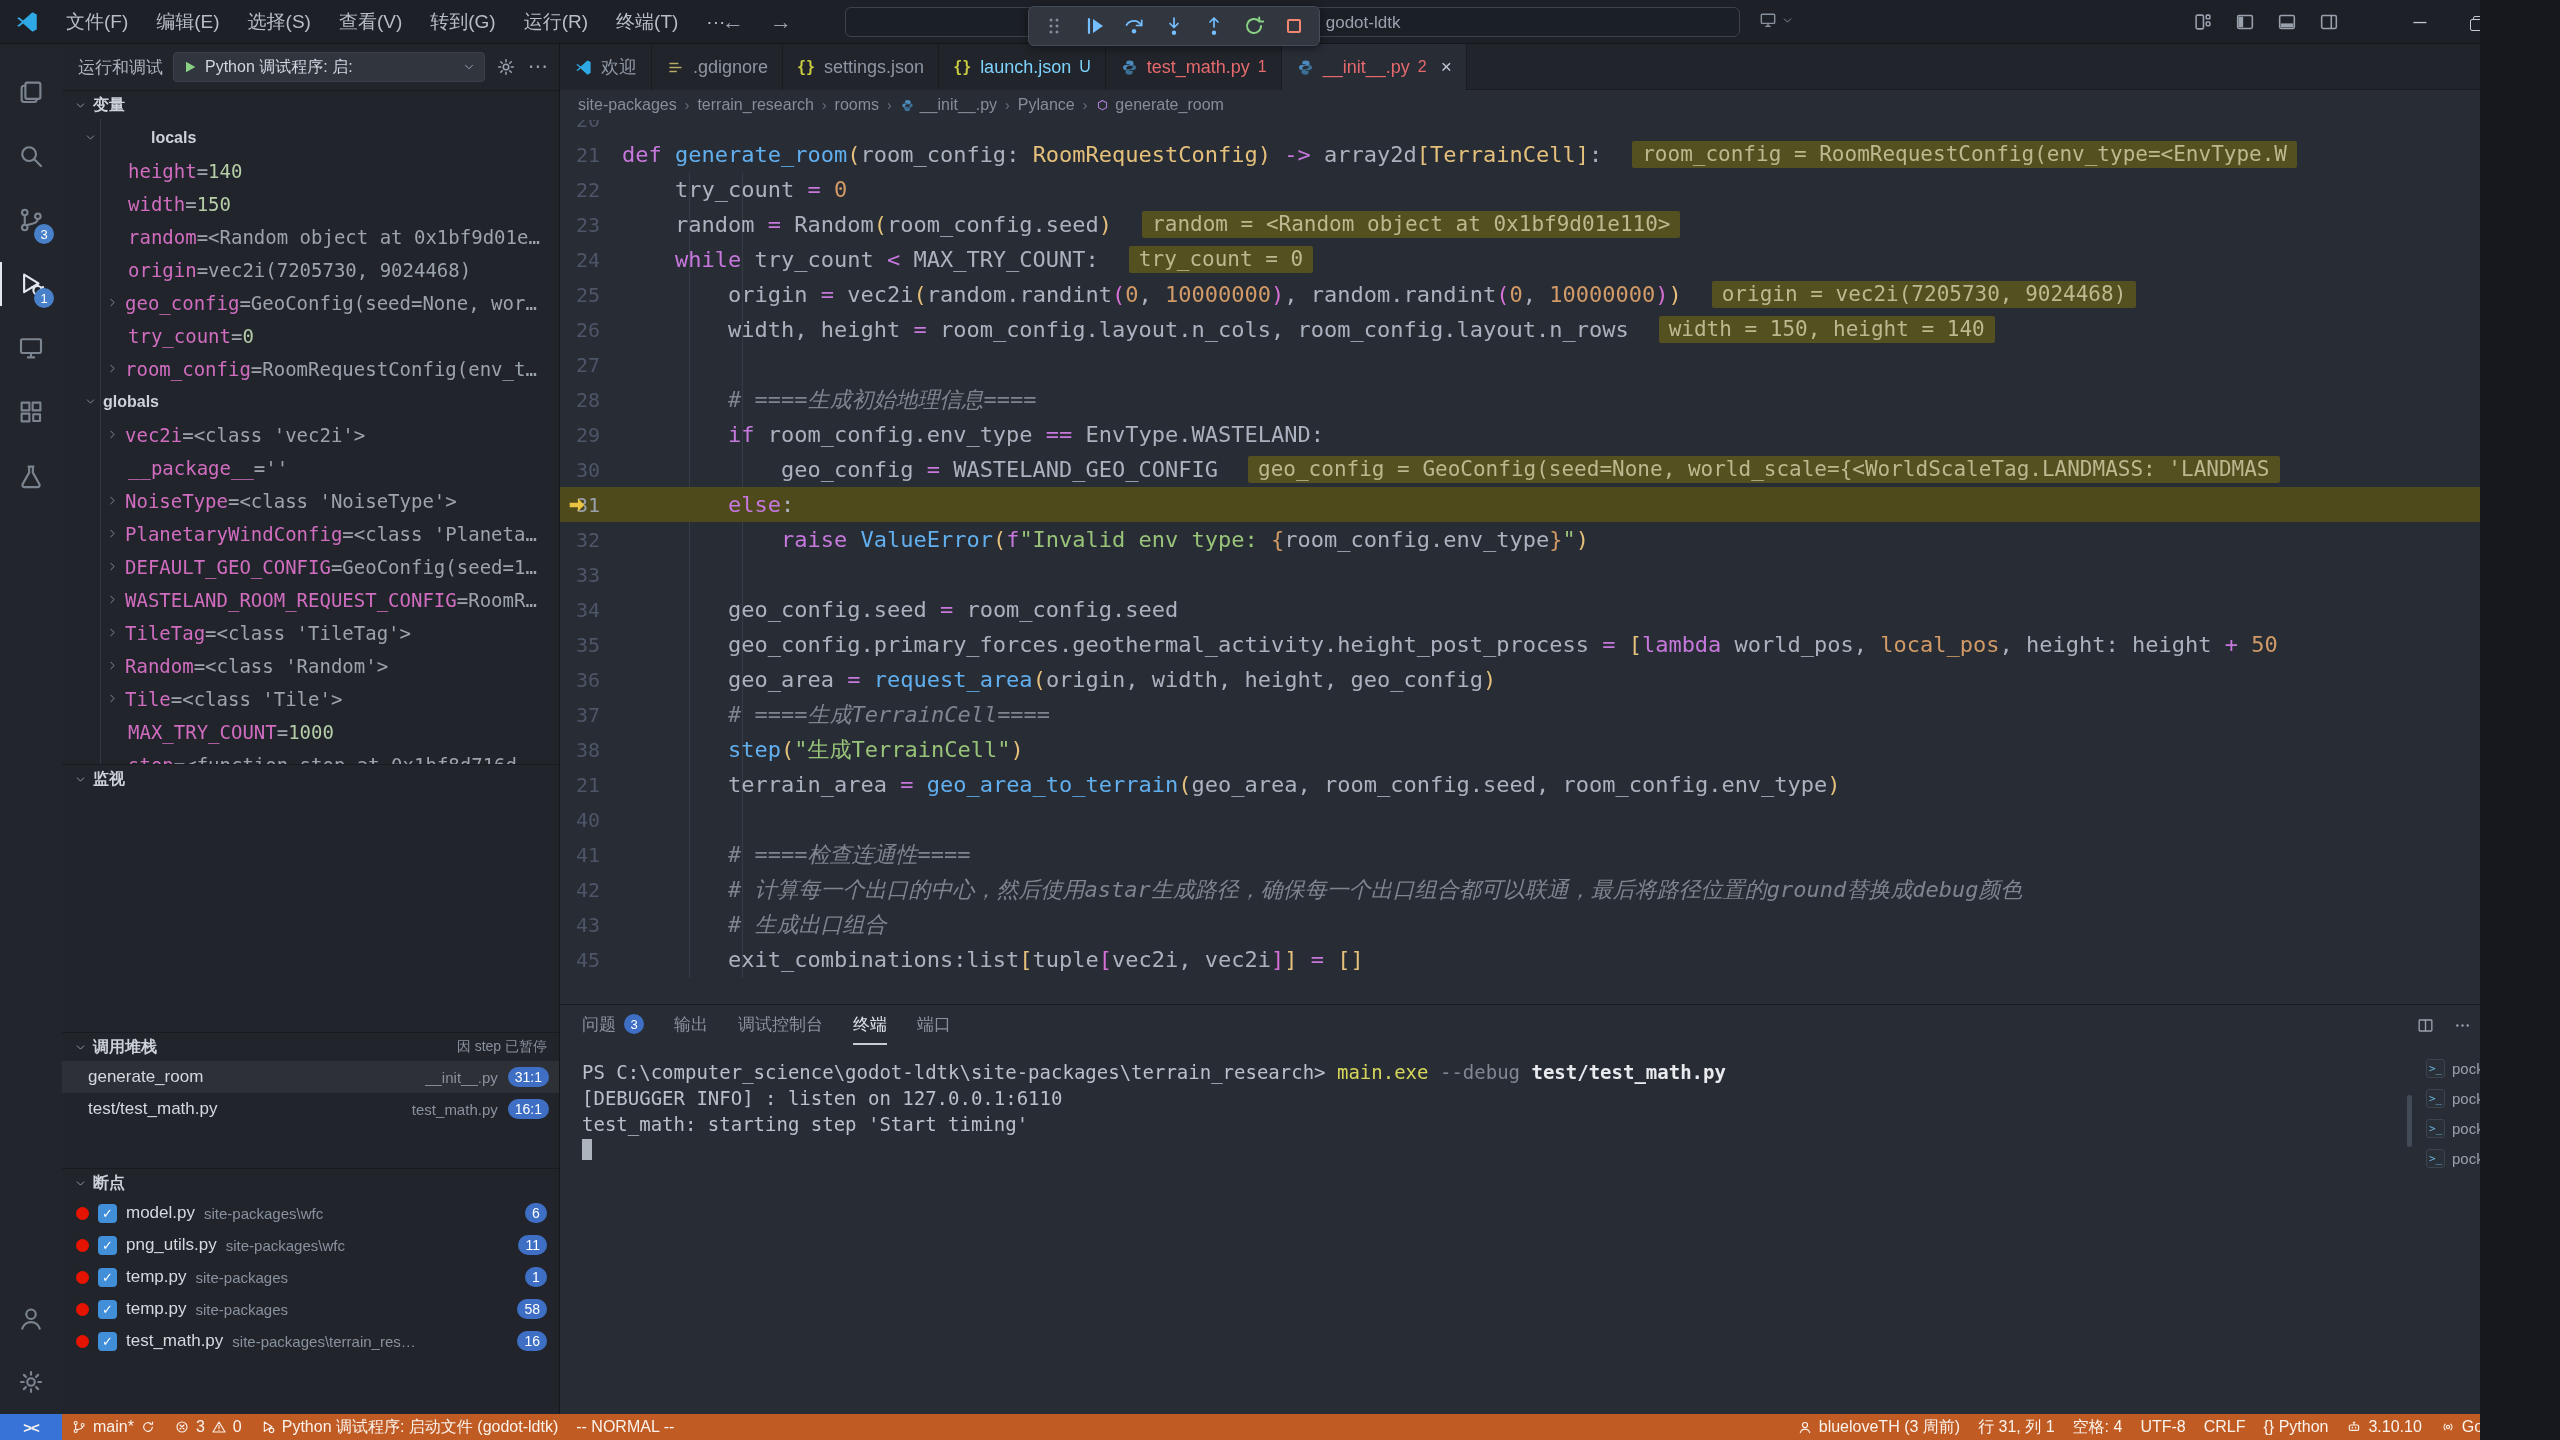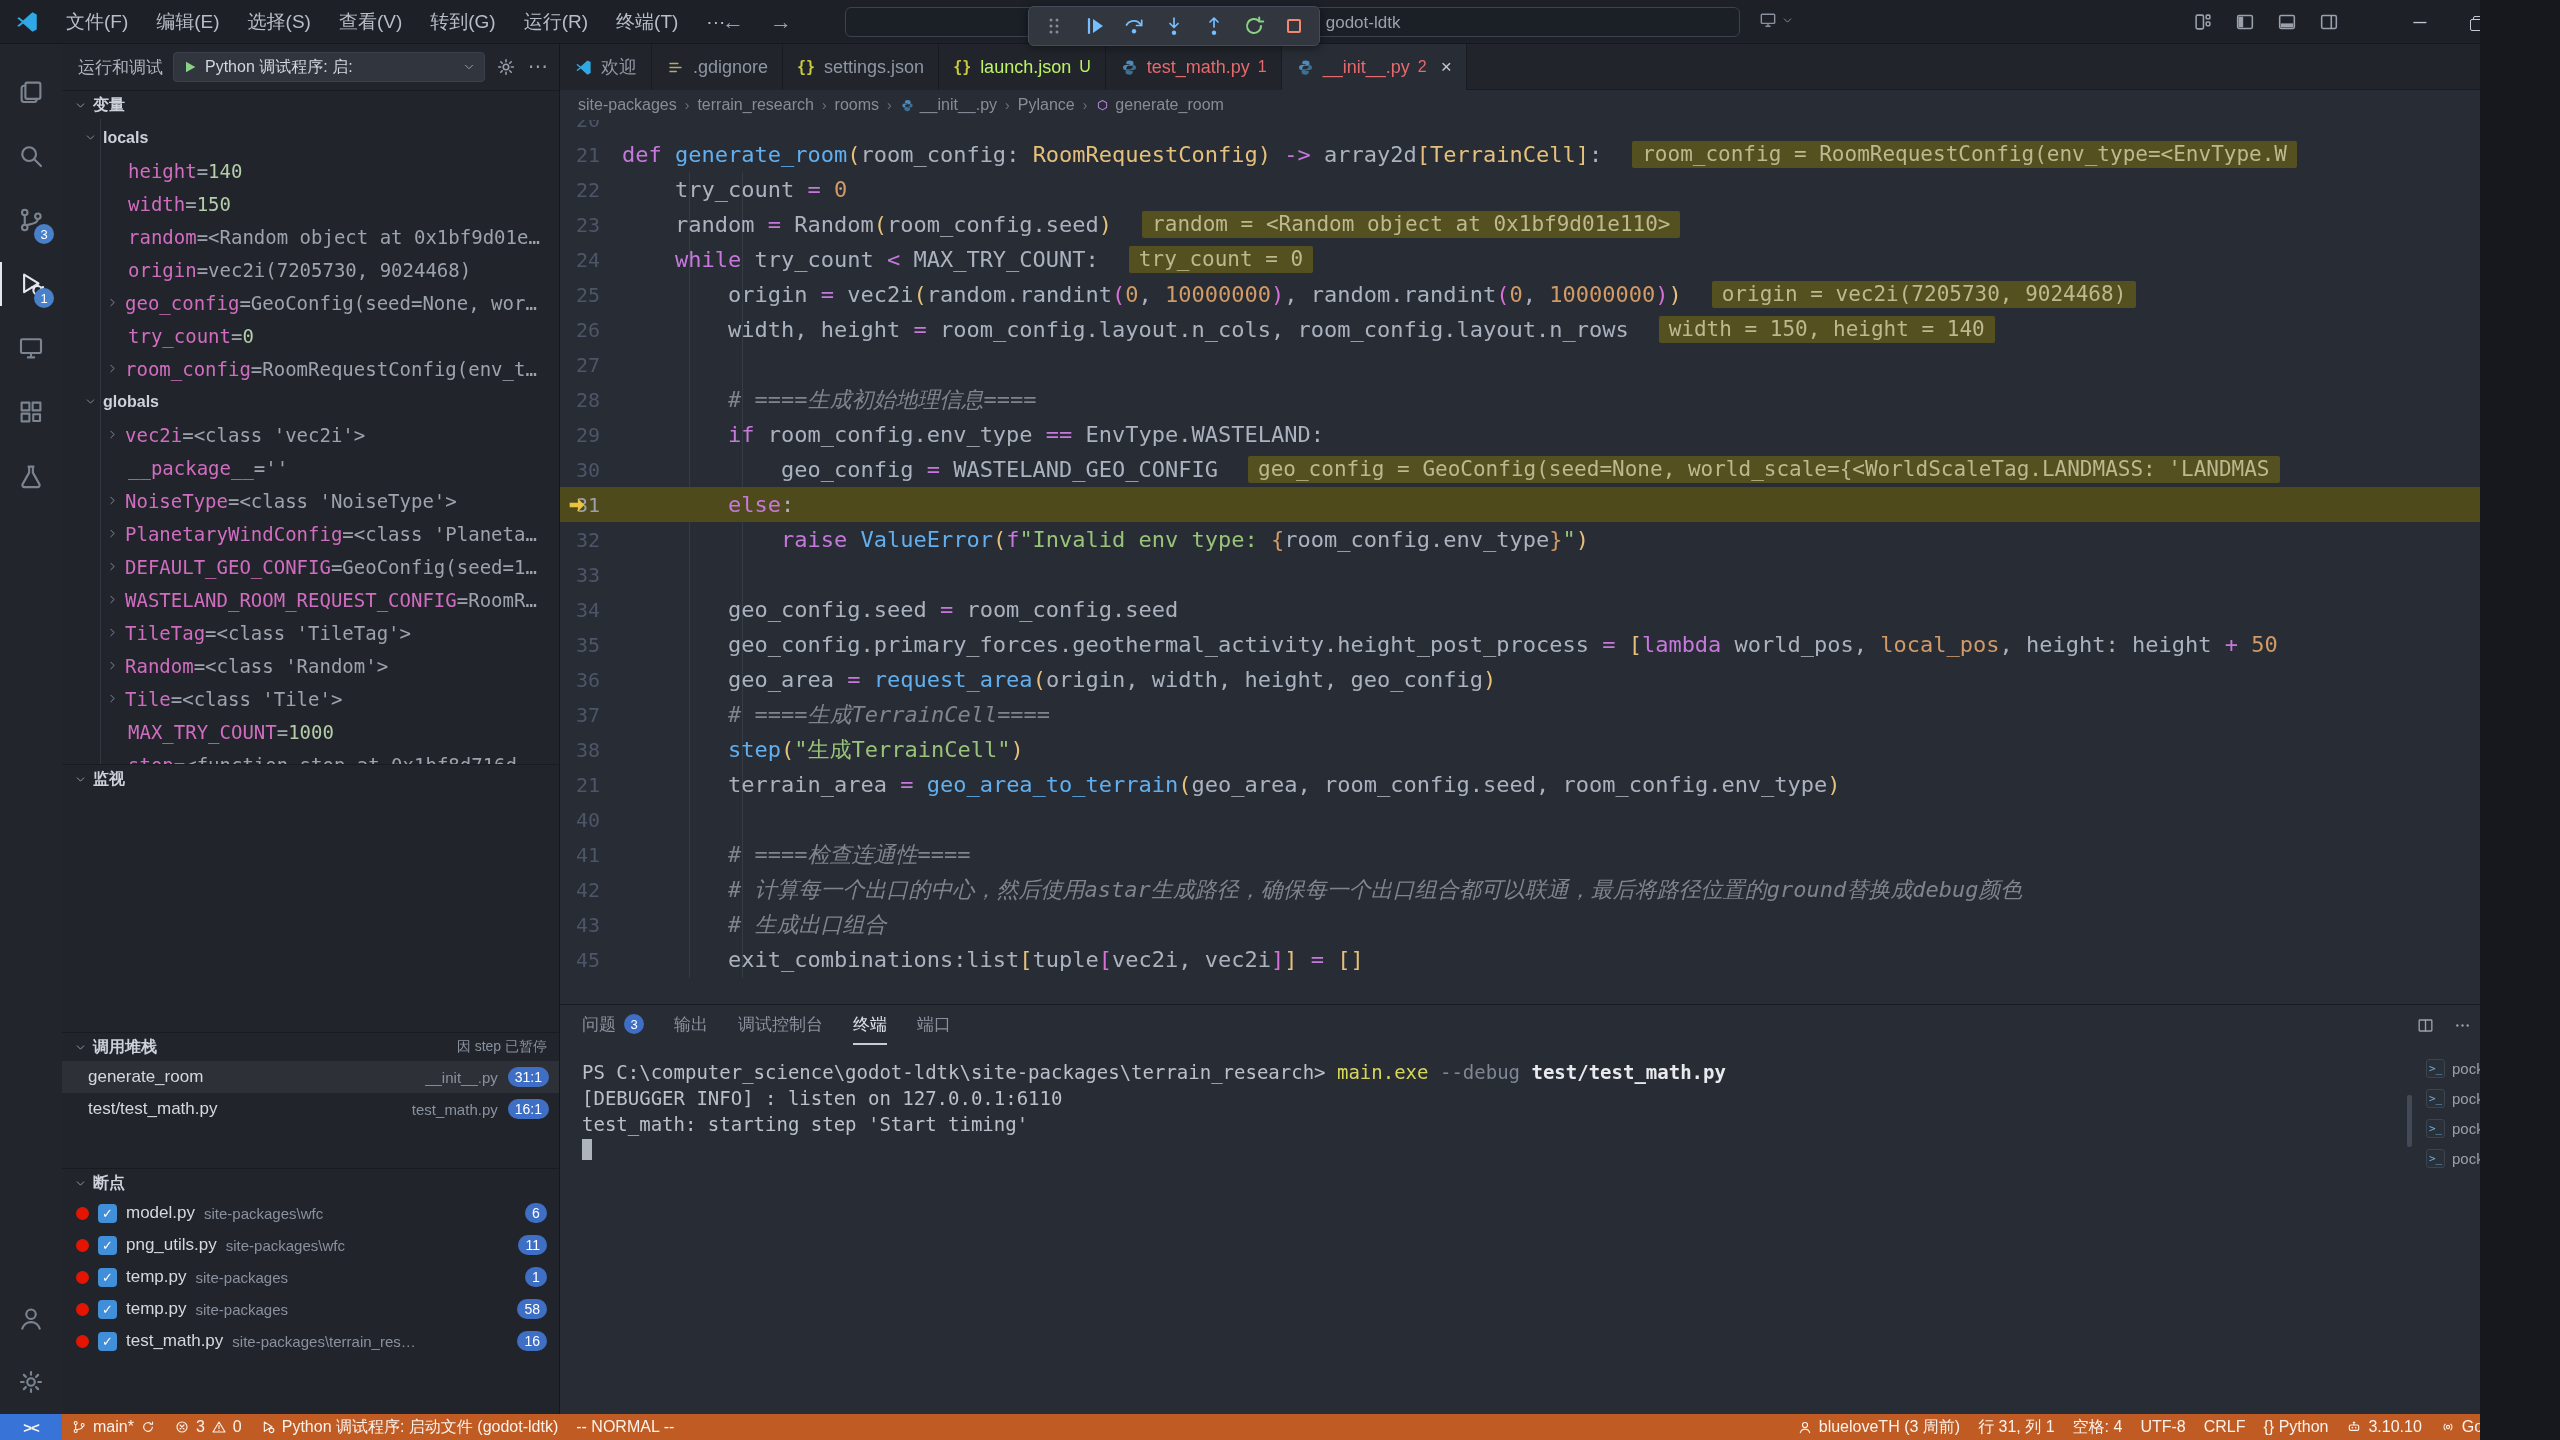--- a/index.html
+++ b/index.html
@@ -88,21 +88,21 @@
   
   #editor-col { flex:1; display:flex; flex-direction:column; min-width:0; }
   #tabbar { height:46px; background:#21252b; display:flex; border-bottom:1px solid #181b20; }
   .tab { height:46px; display:flex; align-items:center; gap:8px; padding:0 14px; border-right:1px solid #181b20; font-size:18px; color:#8f96a3; background:#21252b; white-space:nowrap; }
   .tab.active { background:#282c34; color:#d4d8df; }
   .tab .ticon { width:19px; height:19px; flex:none; }
   .ticon-json { color:#cbcb41; font-weight:bold; font-size:15px; font-family:"DejaVu Sans Mono",monospace; width:auto; }
   .ticon-list { color:#b8a965; }
   .tab .suffix { font-size:16px; }
   .tab .close { margin-left:6px; color:#c3c8d2; font-size:19px; }
-  .t-red { color:#e5696d; } .t-green { color:#bef264; }
+  .t-red { color:#e5696d; } .t-green { color:#7dd3fc; }
 
   #breadcrumb { height:30px; background:#282c34; display:flex; align-items:center; gap:8px; padding-left:18px; font-size:16px; color:#868d99; white-space:nowrap; }
   .bc-sep { color:#6b7280; font-size:14px; }
   .bc-item { display:flex; align-items:center; gap:5px; }
   .bc-item svg { width:15px; height:15px; }
   .bc-sym { color:#ab7fd1; }
 
   #code-area { position:relative; flex:1; background:#282c34; overflow:hidden; }
   #code-lines { position:absolute; left:0; top:-18px; right:72px; }
   .indent-guide { position:absolute; width:1px; background:#363c46; top:52px; bottom:26px; z-index:0; }
@@ -357,21 +357,21 @@
       </div>
 
       <div class="section" id="sec-variables">
         <div class="section-header">
           <svg class="ic chev" viewBox="0 0 24 24">
               <path d="M6 9l6 6 6-6"></path>
             </svg>
           <span>变量</span>
         </div>
         <div id="var-rows" class="mono">
-            <div class="var-row" style="padding-left: 22px;">
+            <div class="var-row" style="padding-left: 22px; gap: 48px;">
               <svg class="ic chev" viewBox="0 0 24 24">
                 <path d="M6 9l6 6 6-6"></path>
               </svg>
               <span class="scope-label">locals</span>
             </div>
             <div class="var-row" style="padding-left: 66px;">
               <span class="var-name">height</span>
               <span class="var-eq"> = </span>
               <span class="val-num">140</span>
             </div>

